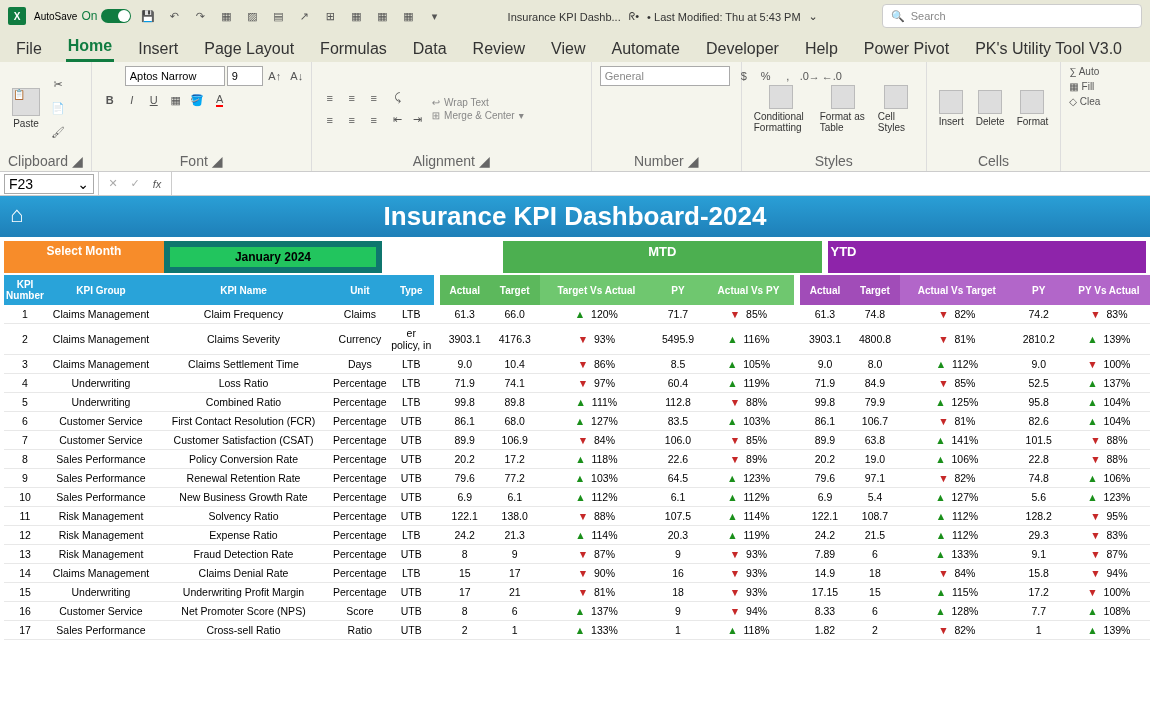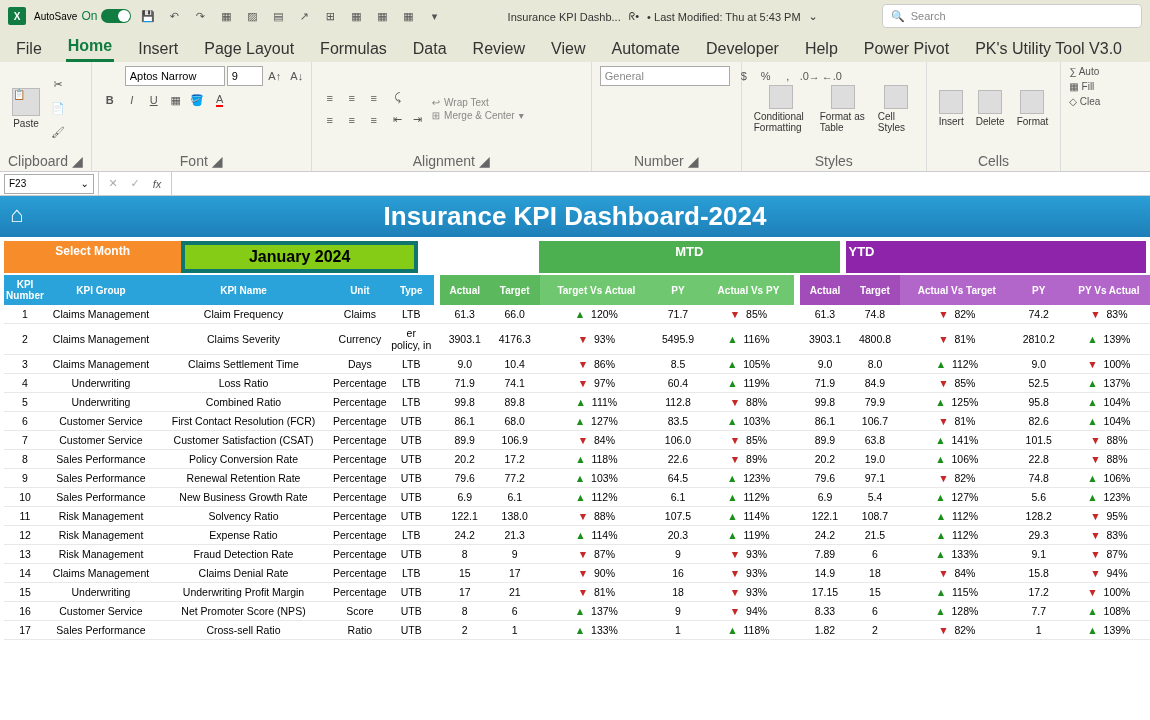--- a/index.html
+++ b/index.html
@@ -27,33 +27,33 @@
 .group-body { display: flex; gap: 4px; align-items: center; flex: 1; }
 .rbtn { display: flex; flex-direction: column; align-items: center; gap: 2px; padding: 2px 4px; cursor: pointer; font-size: 10px; color: #333; }
 .ricon { width: 24px; height: 24px; background: #ddd; border: 1px solid #bbb; }
 .ricon.big { width: 28px; height: 28px; }
 .font-input { height: 20px; border: 1px solid #aaa; background: #fff; font-size: 11px; padding: 0 4px; }
 .smallbtn { width: 20px; height: 20px; border: 1px solid transparent; display: flex; align-items: center; justify-content: center; color: #555; cursor: pointer; }
 .align-grid { display: grid; grid-template-columns: repeat(3, 20px); gap: 2px; }
 
 
 .fbar { height: 24px; border-bottom: 1px solid #ccc; display: flex; align-items: center; background: #fff; }
-.namebox { width: 90px; height: 20px; border: 1px solid #aaa; margin: 0 4px; display: flex; align-items: center; padding: 0 4px; font-size: 10px; justify-content:space-between; }
+.namebox { width: 90px; height: 20px; border: 1px solid #aaa; margin: 0 4px; display: flex; align-items: center; padding: 0 4px; font-size: 14px; justify-content:space-between; }
 .fx-icons { display: flex; gap: 2px; padding: 0 4px; border-left: 1px solid #ccc; border-right: 1px solid #ccc; height: 100%; align-items: center; }
 .fx-input { flex: 1; padding: 0 6px; font-size: 11px; }
 
 
 .dashboard { overflow: auto; }
 .dash-header { background: linear-gradient(#2a9fd6, #1e7fb8); color: #fff; font-size: 26px; font-weight: 600; text-align: center; padding: 5px 0; position: relative; }
 .home-icon { position: absolute; left: 10px; top: 6px; font-size: 22px; color: #fff; }
 
 .section-row { display: flex; gap: 6px; margin: 4px 4px 0; }
-.month-sel { display: flex; width: 414px; }
+.month-sel { display: flex; width: 378px; }
 .month-sel .lbl { background: #f78c2a; color: #fff; flex:1; text-align: center; font-weight: 600; padding: 3px; font-size:12px;}
-.month-sel .val { background: #84cc16; border: 4px solid #0f766e; flex:1.3; text-align: center; font-weight: 600; padding: 3px; font-size:16px;}
+.month-sel .val { background: #22c55e; border: 6px solid #0f766e; flex:1.3; text-align: center; font-weight: 600; padding: 3px; font-size:12px;}
 .sect-mtd { flex:1; background: #4caf50; color:#fff; text-align:center; font-weight:600; padding:3px; margin-left:115px; font-size:13px;}
 .sect-ytd { flex:1; background: #8e24aa; color:#fff; font-weight:600; padding:3px; font-size:13px;}
 
 .data-table { width: 100%; border-collapse: collapse; margin: 2px 4px; font-size: 10.5px; }
 .data-table th { padding: 4px 2px; color: #fff; font-weight: 600; font-size: 10px; }
 .data-table td { padding: 3px 2px; text-align: center; border-bottom: 1px solid #e8e8e8; }
 .th-blue { background: #29a3d9; }
 .th-green { background: #5cb85c; }
 .th-green2 { background: #6fc76f; }
 .th-purple { background: #a14cb8; }

